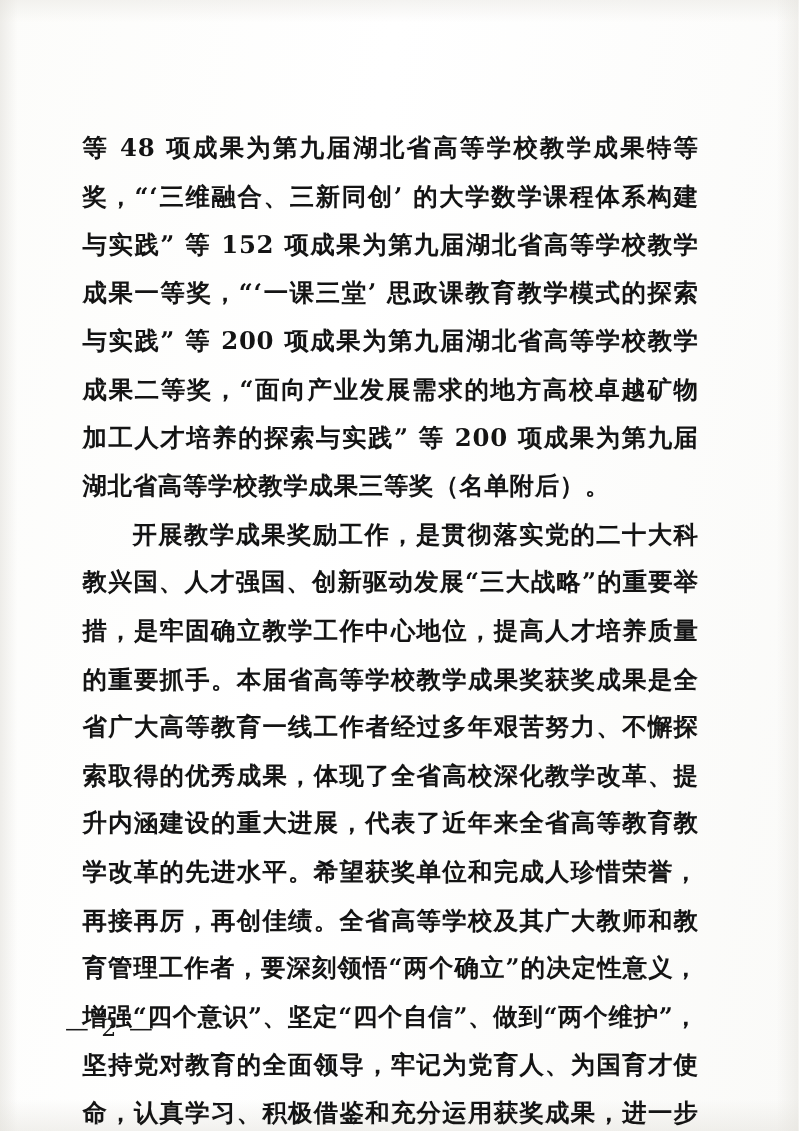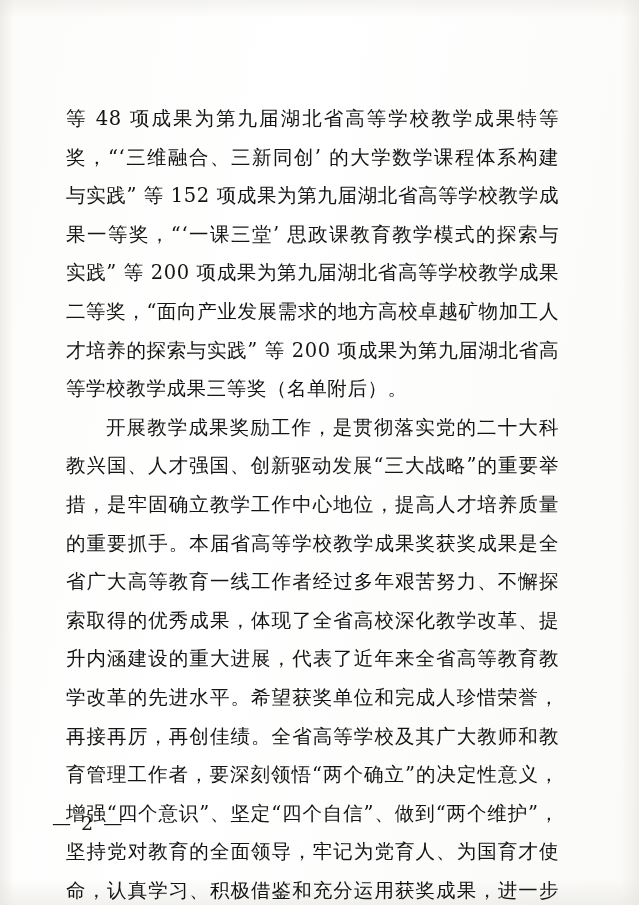--- a/index.html
+++ b/index.html
@@ -35,21 +35,21 @@
   }
   .para {
     font-size: 19.5px;
     line-height: 38.6px;
     letter-spacing: 0.6px;
     text-align: justify;
     text-justify: inter-ideograph;
     margin: 0 15px 0 0;
     color: #141414;
     font-family: "DejaVu Serif", "Liberation Serif", serif;
-    font-weight: 400;
+    font-weight: 700;
   }
   .para + .para {
     margin-top: 0px;
   }
   .indent {
     text-indent: 40px;
   }
   .page-number {
     position: absolute;
     left: 52px;

